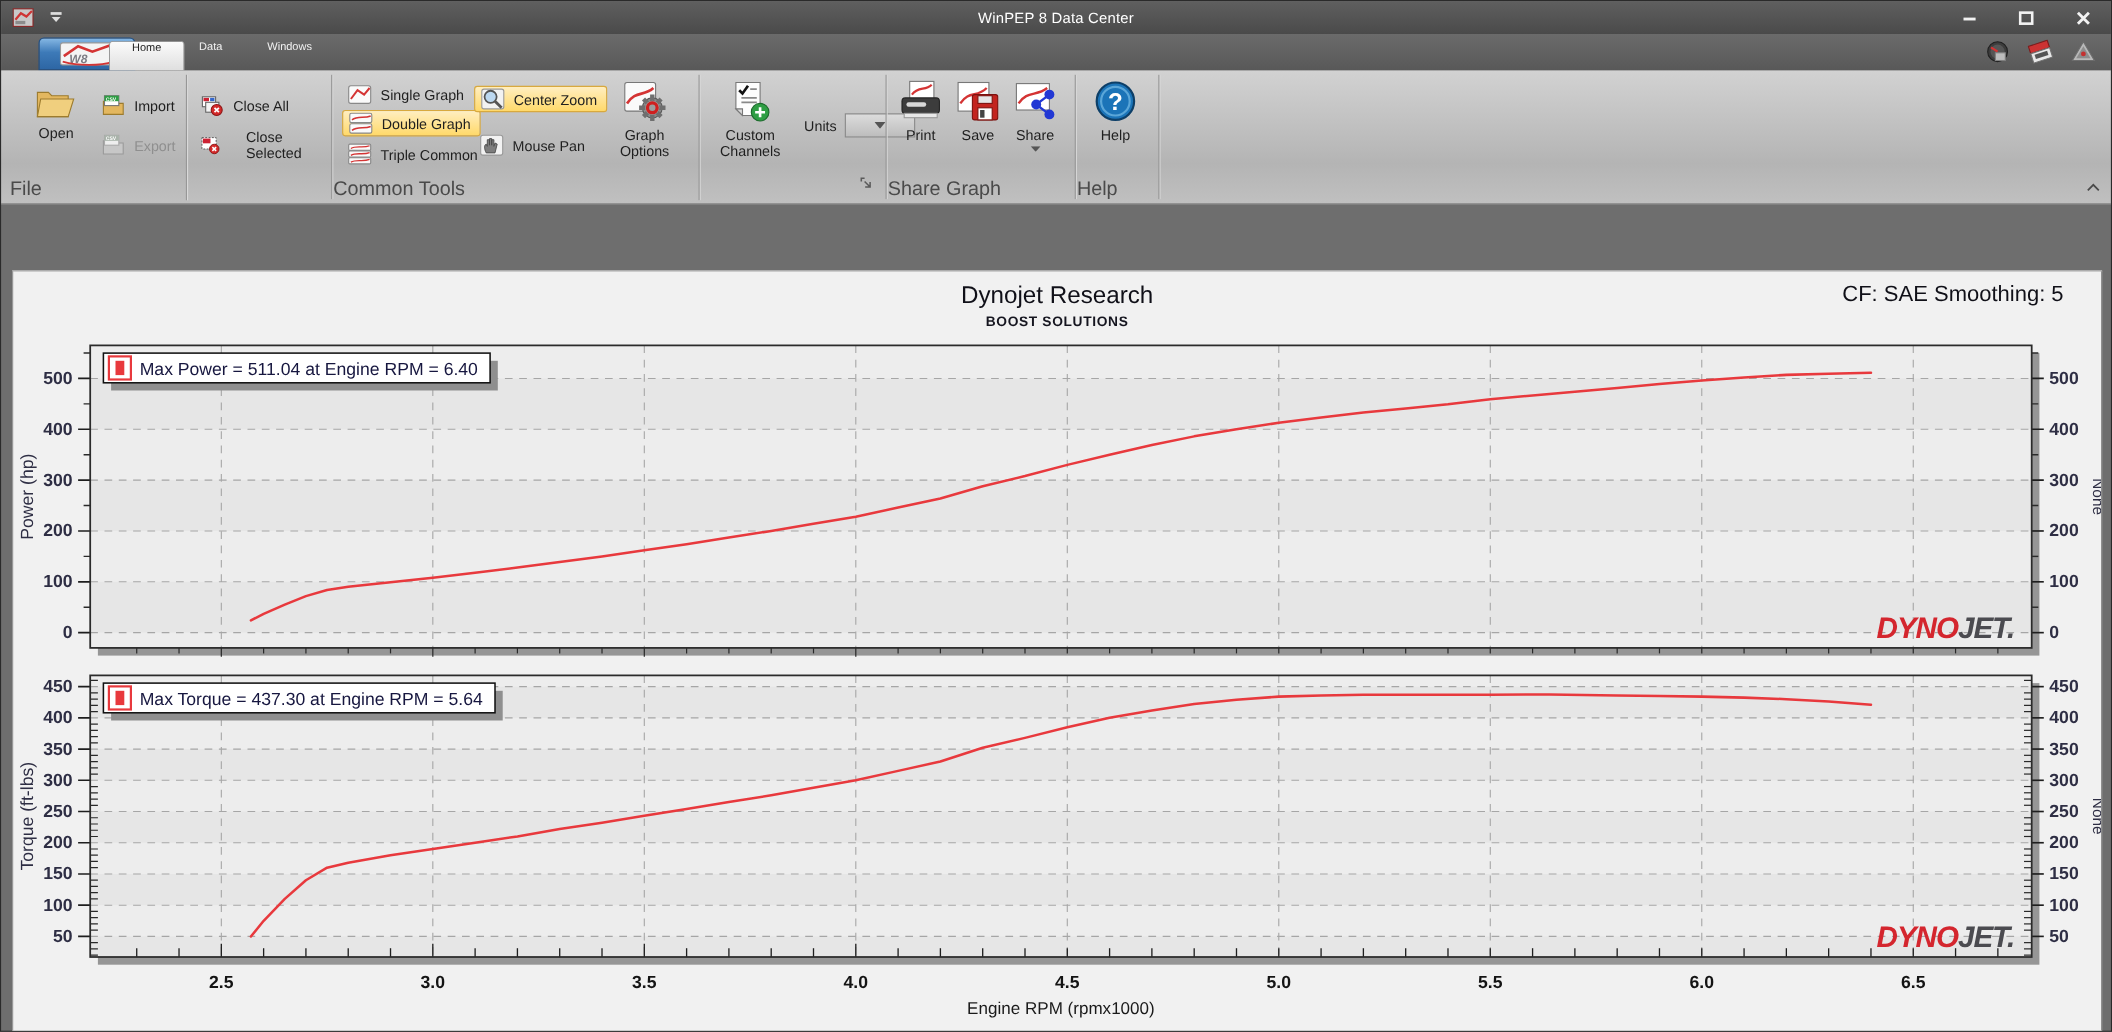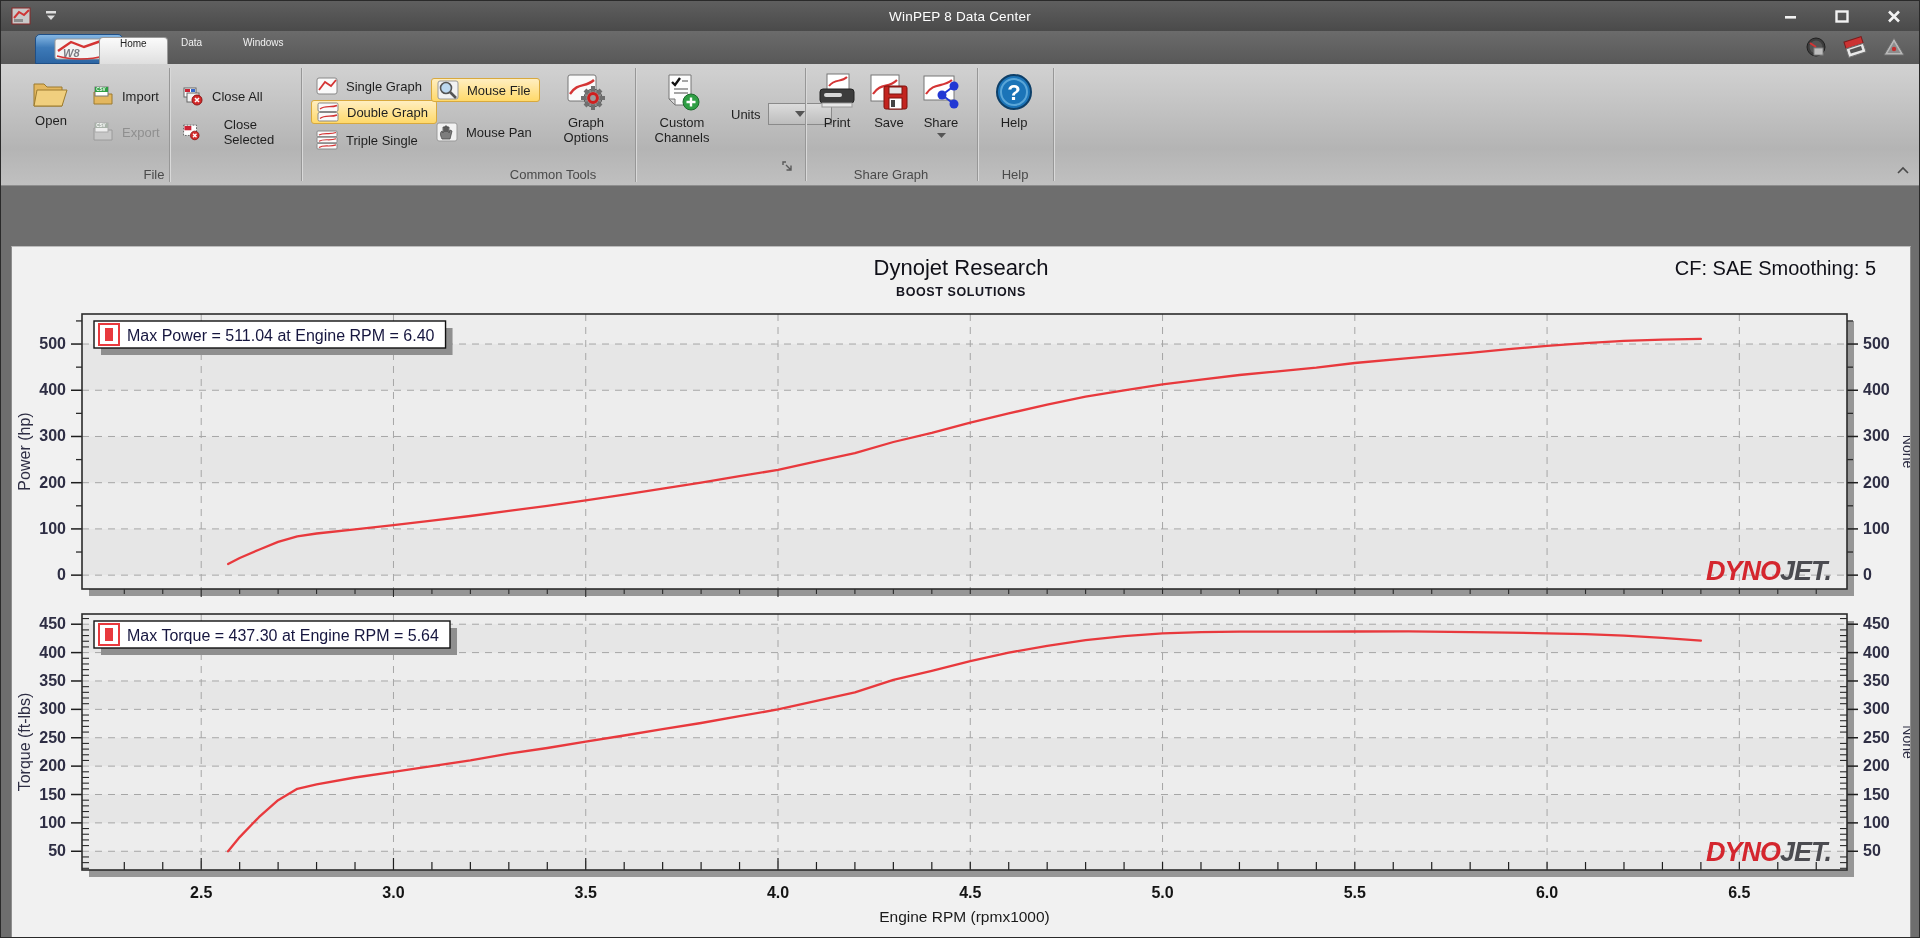--- a/index.html
+++ b/index.html
@@ -20,21 +20,21 @@
   #app-button{position:absolute;left:10px;top:3px;width:88px;height:30px;border-radius:5px 5px 0 0;
     background:linear-gradient(#85b7e4,#3d7ab8 45%,#2d66a4);border:1px solid #1f4f86;display:flex;align-items:center;justify-content:center;margin-left:24px;}
   .rtab{position:absolute;top:6px;height:27px;padding:0 20px;display:flex;align-items:flex-start;color:#f2f2f2;font-size:10px;}
   .rtab.active{background:linear-gradient(#fbfbfb,#dfdfdf);color:#222;border-radius:4px 4px 0 0;border:1px solid #9a9a9a;border-bottom:none;}
   #tabrow-icons{position:absolute;right:14px;top:35px;display:flex;gap:16px;align-items:center;}
 
   
   #ribbon{position:absolute;left:0;top:63px;width:100%;height:122px;
     background:linear-gradient(#d2d2d2,#b4b4b4 70%,#c0c0c0);border-bottom:1px solid #8e8e8e;}
   .rgroup{position:absolute;top:0;height:122px;}
-  .rgroup .glabel{position:absolute;bottom:4px;left:0;right:0;text-align:center;font-size:13px;color:#4a4a4a;}
+  .rgroup .glabel{position:absolute;bottom:4px;left:0;right:0;font-size:18px;color:#4a4a4a;}
   .gsep{position:absolute;top:4px;bottom:4px;width:1px;background:#979797;box-shadow:1px 0 0 #d9d9d9;}
   .bigbtn{position:absolute;display:flex;flex-direction:column;align-items:center;gap:3px;font-size:13px;color:#1f1f1f;text-align:center;line-height:15px;}
   .smallbtn{position:absolute;display:flex;align-items:center;gap:7px;font-size:13px;color:#1f1f1f;height:24px;}
   .smallbtn.disabled{color:#8f8f8f;}
   .hl{background:linear-gradient(#ffeec0,#ffd96a);border:1px solid #d8a93e;border-radius:3px;padding:1px 8px 1px 4px;}
   .stackbtn{position:absolute;display:flex;align-items:center;gap:7px;font-size:13px;color:#1f1f1f;height:24px;}
   #units-combo{width:64px;height:22px;border:1px solid #8a8a8a;background:linear-gradient(#dcdcdc,#bdbdbd);
     display:flex;align-items:center;justify-content:center;}
   .launcher{position:absolute;width:14px;height:14px;}
   #ribbon-collapse{position:absolute;right:10px;bottom:8px;color:#4a4a4a;font-size:12px;}
@@ -205,30 +205,30 @@
       </div>
       <div class="stackbtn" style="left:12px;top:64px;">
         <svg width="24" height="20" viewBox="0 0 24 20">
           <rect x="2" y="1" width="20" height="5.6" rx="1" fill="#fafafa" stroke="#888"></rect>
           <rect x="2" y="7.2" width="20" height="5.6" rx="1" fill="#fafafa" stroke="#888"></rect>
           <rect x="2" y="13.4" width="20" height="5.6" rx="1" fill="#fafafa" stroke="#888"></rect>
           <path d="M4 5 C9 2,15 5,21 2.5" fill="none" stroke="#d43434" stroke-width="1.2"></path>
           <path d="M4 11.2 C9 8.2,15 11.2,21 8.7" fill="none" stroke="#d43434" stroke-width="1.2"></path>
           <path d="M4 17.4 C9 14.4,15 17.4,21 14.9" fill="none" stroke="#d43434" stroke-width="1.2"></path>
         </svg>
-        <span>Triple Single</span>
+        <span>Triple Common</span>
       </div>
 
       <div class="stackbtn hl" style="left:128px;top:14px;">
         <svg width="24" height="22" viewBox="0 0 24 22">
           <rect x="2" y="2" width="20" height="18" rx="2" fill="#f2f2f2" stroke="#999"></rect>
           <circle cx="10" cy="9" r="5.5" fill="#bcd8f0" stroke="#555" stroke-width="1.6"></circle>
           <path d="M14 13 L20 19" stroke="#555" stroke-width="2.6"></path>
         </svg>
-        <span>Mouse File</span>
+        <span>Center Zoom</span>
       </div>
       <div class="stackbtn" style="left:132px;top:56px;">
         <svg width="24" height="22" viewBox="0 0 24 22">
           <rect x="2" y="2" width="20" height="18" rx="2" fill="#f2f2f2" stroke="#999"></rect>
           <path d="M7 18 C5 14,5 11,7 10 L8 12 L8 6 L10 6 L10 11 L10 5 L12 5 L12 11 L12 6 L14 6 L14 12 L15 9 L17 10 L15 18 Z" fill="#7d7d7d" stroke="#4a4a4a" stroke-width=".8"></path>
         </svg>
         <span>Mouse Pan</span>
       </div>
 
       <div class="bigbtn" style="left:248px;top:8px;width:70px;">

